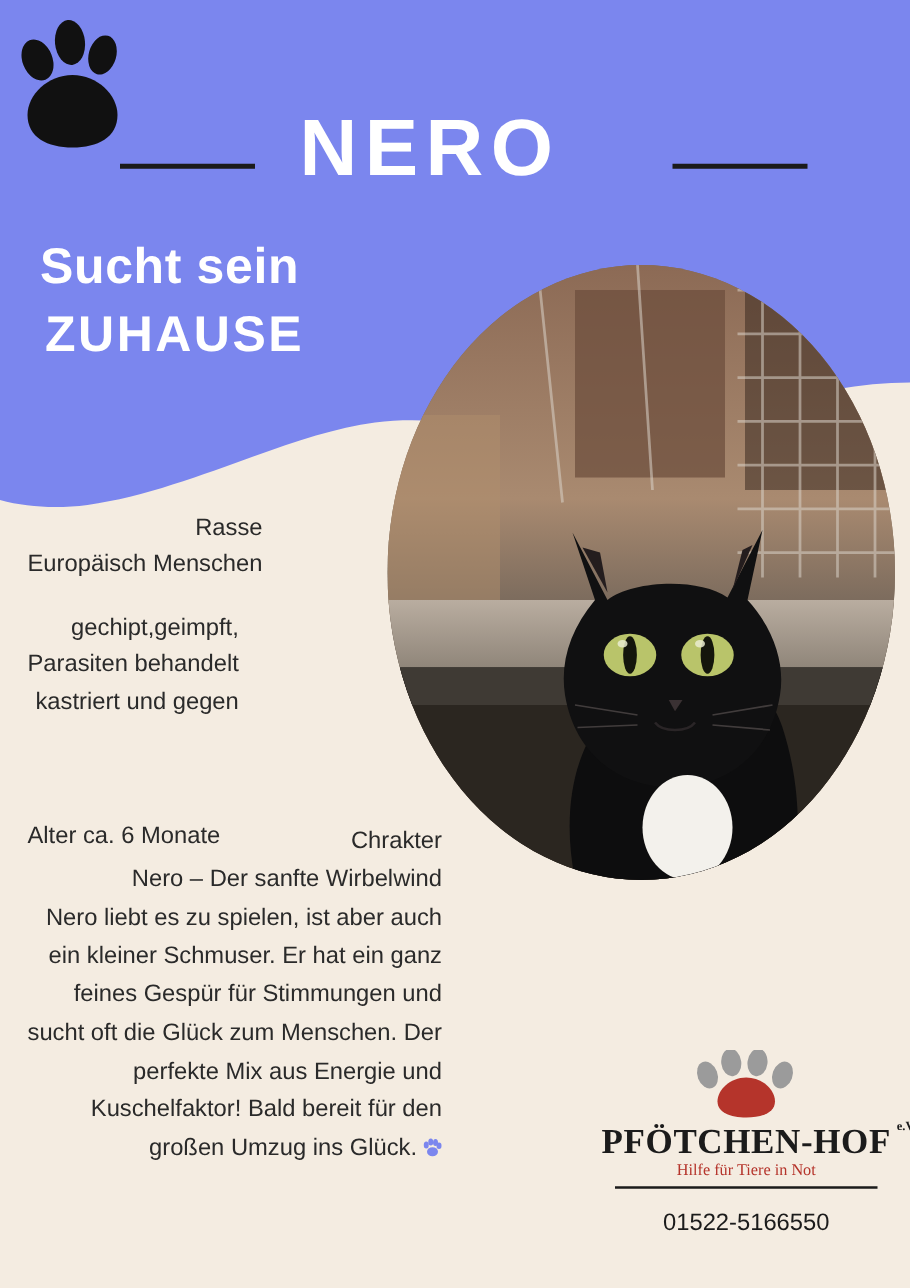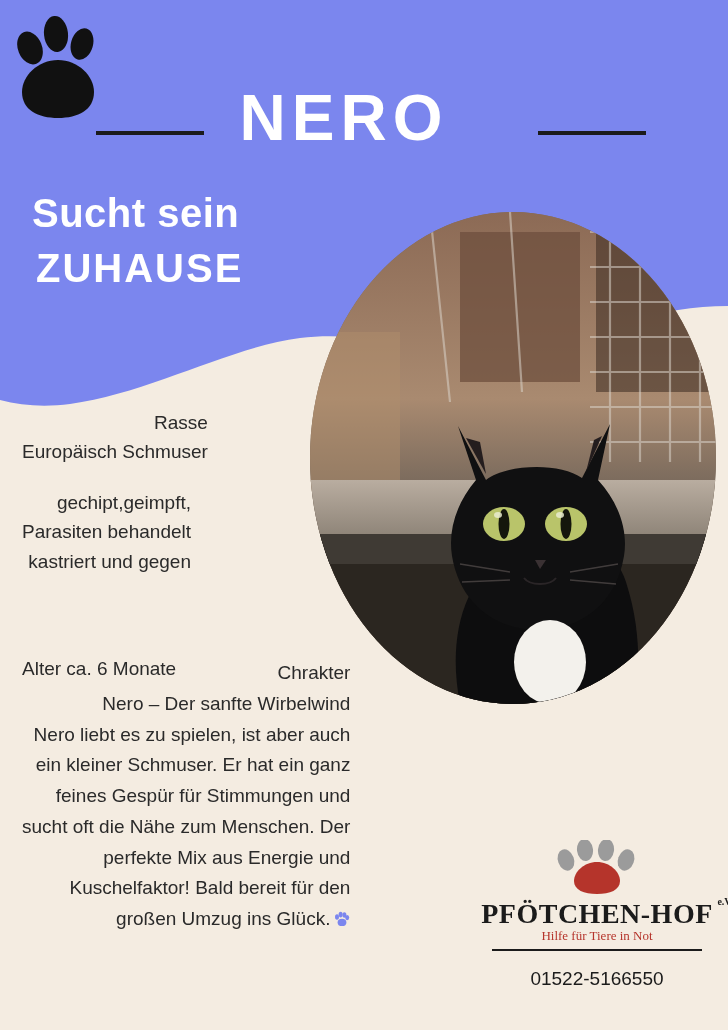--- a/index.html
+++ b/index.html
@@ -247,40 +247,40 @@
       <ellipse cx="240" cy="450" rx="36" ry="42" fill="#f3f1ec"></ellipse>
 
       <g stroke="#6a6160" stroke-width="1.4" opacity="0.55">
         <path d="M200,360 L150,352 M200,368 L152,370 M260,360 L308,352 M260,368 L306,372"></path>
       </g>
     </svg>
   </div>
 
   <div class="info" id="block-breed">
     <div class="line">Rasse</div>
-    <div class="line">Europäisch Schmuser</div>
+    <div class="line">Europäisch Menschen</div>
   </div>
 
   <div class="info" id="block-health">
     <div class="line">gechipt,geimpft,</div>
     <div class="line">Parasiten behandelt</div>
     <div class="line">kastriert und gegen</div>
   </div>
 
   <div class="info" id="block-age">
     <div class="line">Alter ca. 6 Monate</div>
   </div>
 
   <div class="info" id="block-char">
     <div class="line">Chrakter</div>
     <div class="line">Nero – Der sanfte Wirbelwind</div>
     <div class="line">Nero liebt es zu spielen, ist aber auch</div>
     <div class="line">ein kleiner Schmuser. Er hat ein ganz</div>
     <div class="line">feines Gespür für Stimmungen und</div>
-    <div class="line">sucht oft die Nähe zum Menschen. Der</div>
+    <div class="line">sucht oft die Glück zum Menschen. Der</div>
     <div class="line">perfekte Mix aus Energie und</div>
     <div class="line">Kuschelfaktor! Bald bereit für den</div>
     <div class="line"><span>großen Umzug ins Glück.</span><span class="paw-inline"><svg width="16" height="16" viewBox="0 0 16 16" xmlns="http://www.w3.org/2000/svg" aria-hidden="true">
             <ellipse cx="3" cy="6" rx="2" ry="2.8" fill="#7b86ee"></ellipse>
             <ellipse cx="6.6" cy="3.6" rx="2" ry="2.8" fill="#7b86ee"></ellipse>
             <ellipse cx="10.4" cy="4" rx="2" ry="2.8" fill="#7b86ee"></ellipse>
             <ellipse cx="13.2" cy="6.6" rx="2" ry="2.6" fill="#7b86ee"></ellipse>
             <ellipse cx="8" cy="11.4" rx="4.4" ry="3.6" fill="#7b86ee"></ellipse>
           </svg></span></div>
   </div>

